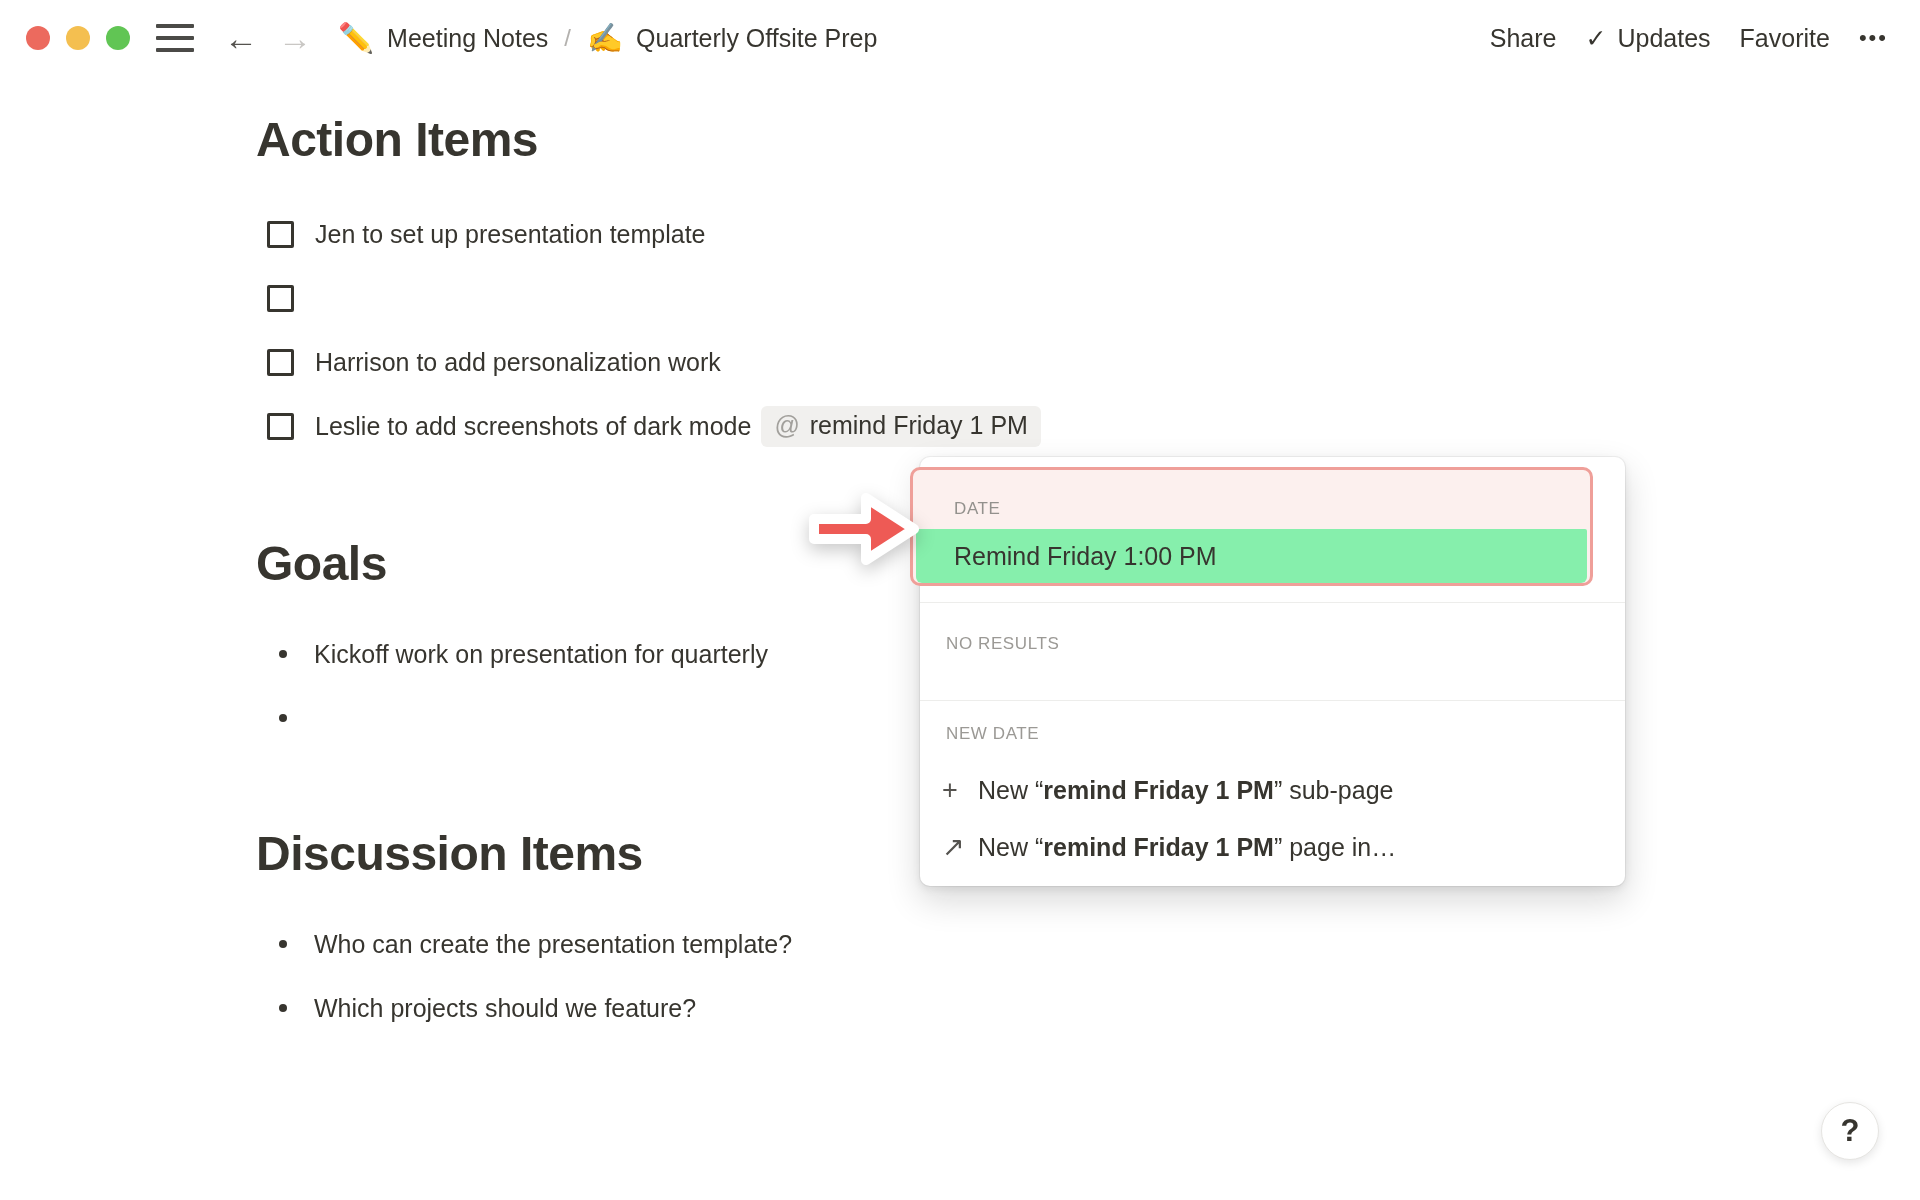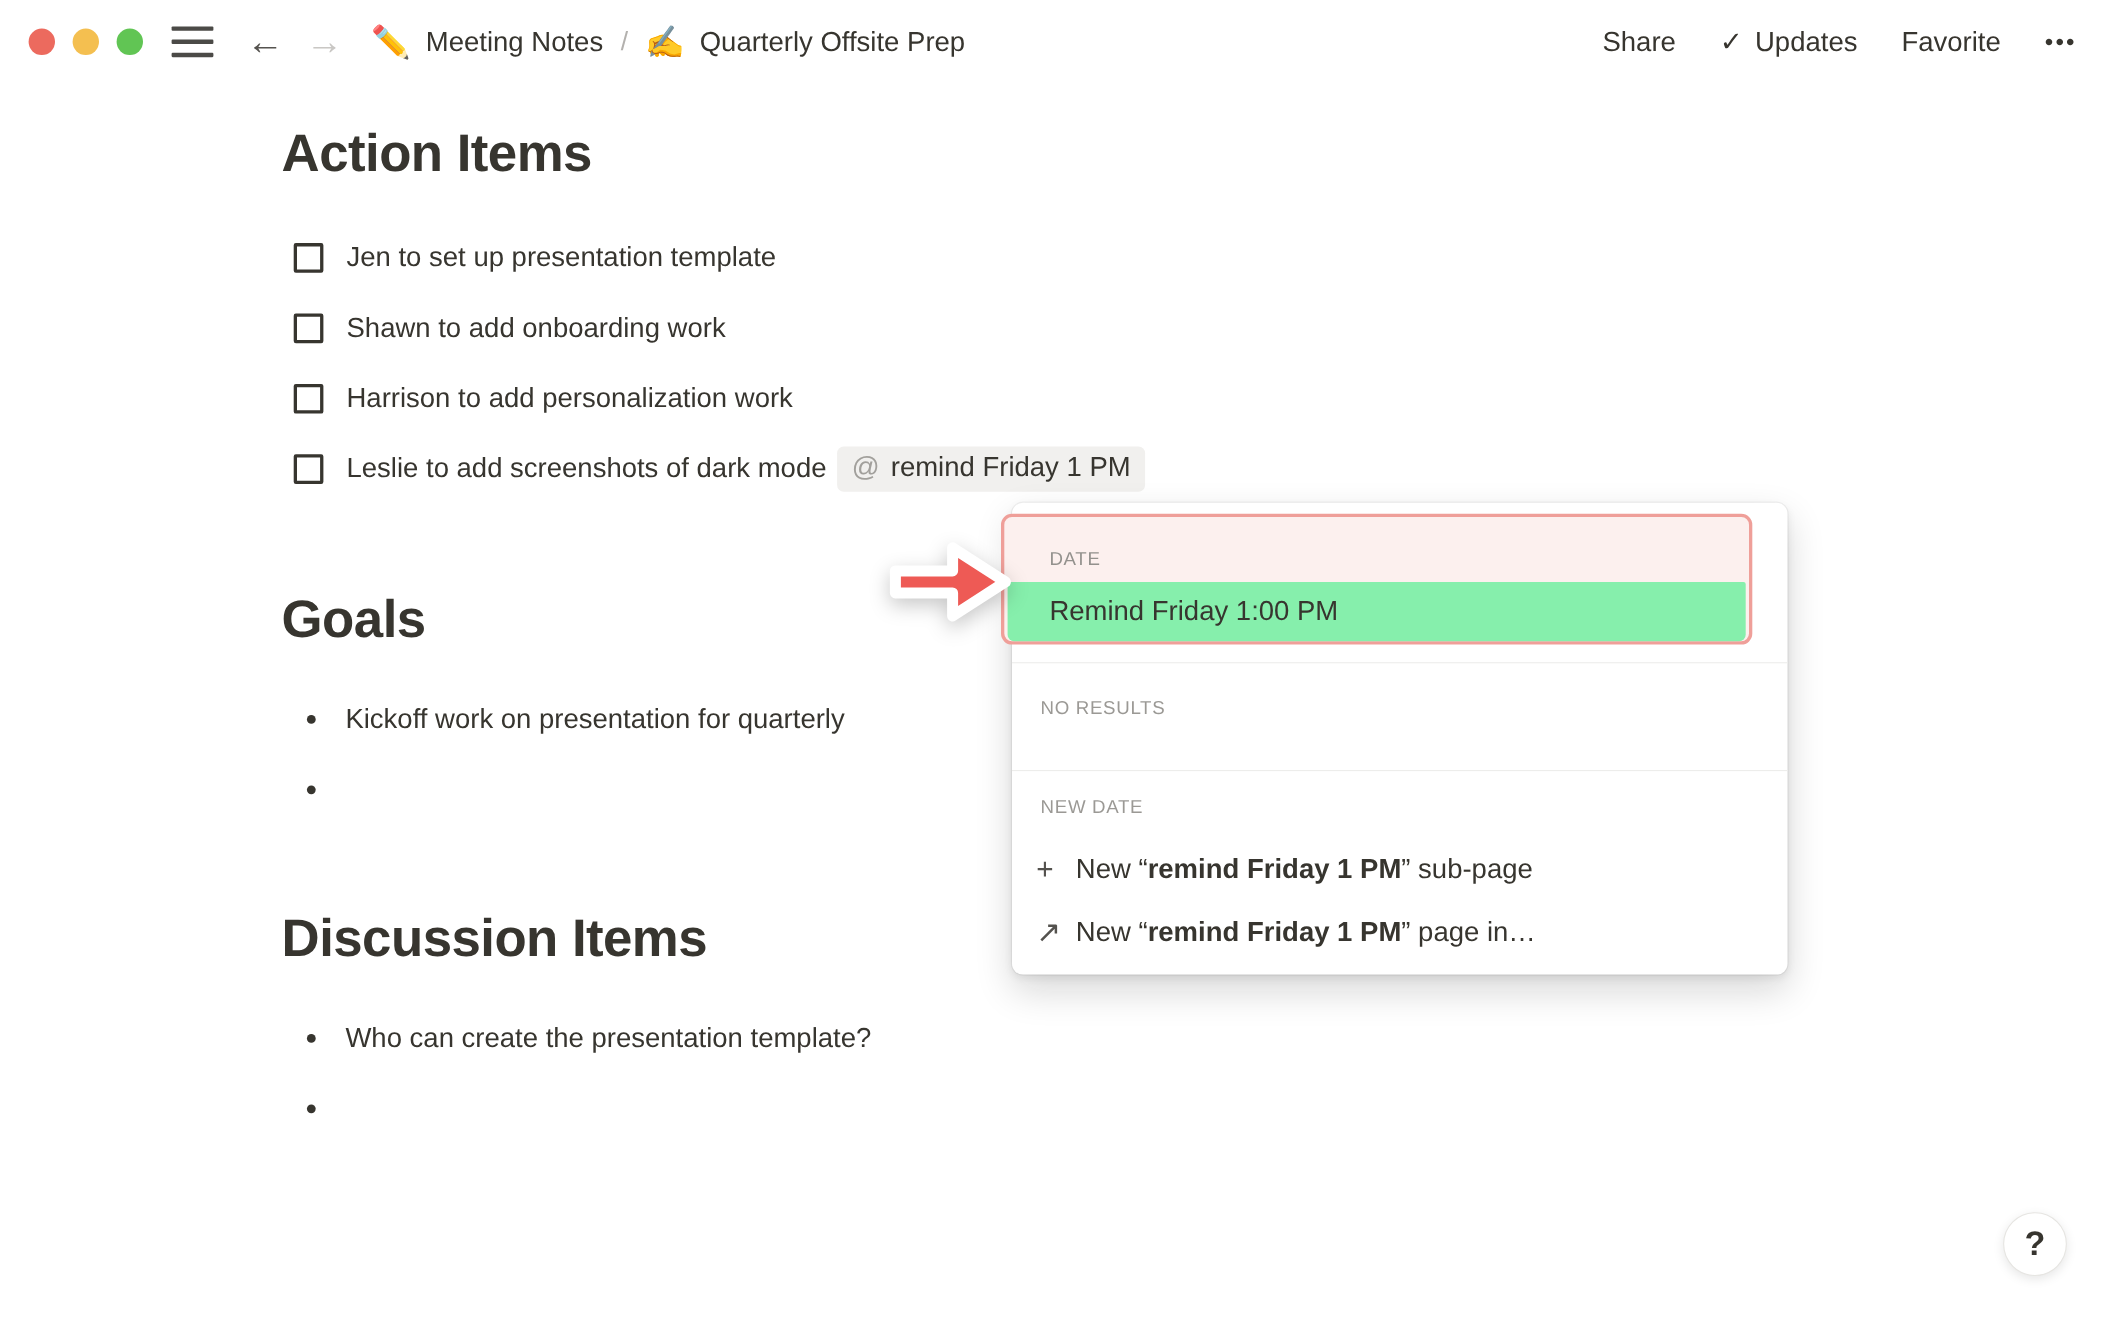--- a/index.html
+++ b/index.html
@@ -24,21 +24,21 @@
   #hamburger i { display:block; height:4px; background:#4b4a47; border-radius:1px; }
   .nav-arrow { font-size:34px; line-height:1; }
   #back-btn { margin-left:30px; color:#55534f; }
   #fwd-btn  { margin-left:20px; color:#c9c7c4; }
   .crumb { display:flex; align-items:center; }
   .crumb-emoji { font-size:29px; margin-right:13px; }
   .crumb-label { font-size:25px; color:#37352f; }
   #breadcrumb { margin-left:26px; display:flex; align-items:center; }
   .crumb-sep { margin:0 16px; font-size:24px; color:#b3b1ae; }
   #titlebar-spacer { flex:1; }
-  #topbar-actions { display:flex; align-items:center; gap:40px; }
+  #topbar-actions { display:flex; align-items:center; gap:29px; }
   .top-action { font-size:25px; color:#37352f; display:flex; align-items:center; cursor:pointer; }
   .check-glyph { font-size:25px; margin-right:11px; color:#37352f; }
   .more-dots { font-size:22px; letter-spacing:2px; color:#37352f; }
 
   
   .h2 { position:absolute; left:256px; font-size:48px; font-weight:700; letter-spacing:-0.5px; color:#37352f; white-space:nowrap; }
   .todo-row, .bullet-row {
     position:absolute; left:256px; height:56px;
     display:flex; align-items:center; white-space:nowrap; font-size:25px; color:#37352f;
   }
@@ -136,21 +136,20 @@
   </div>
 
   <div class="h2" style="top:112px;">Action Items</div>
 
   <div class="todo-row" style="top:206px;">
     <span class="todo-box"></span>
     <span>Jen to set up presentation template</span>
   </div>
   <div class="todo-row" style="top:270px;">
     <span class="todo-box"></span>
-    <span>Shawn to add onboarding work</span>
   </div>
   <div class="todo-row" style="top:334px;">
     <span class="todo-box"></span>
     <span>Harrison to add personalization work</span>
   </div>
   <div class="todo-row" style="top:398px;">
     <span class="todo-box"></span>
     <span>Leslie to add screenshots of dark mode</span>
     <span class="mention-pill">
       <span class="mention-at">@</span>
@@ -167,20 +166,21 @@
     <span class="bullet-dot"></span>
   </div>
 
   <div class="h2" style="top:826px;">Discussion Items</div>
   <div class="bullet-row" style="top:916px;">
     <span class="bullet-dot"></span>
     <span>Who can create the presentation template?</span>
   </div>
   <div class="bullet-row" style="top:980px;">
     <span class="bullet-dot"></span>
+    <span>Which projects should we feature?</span>
   </div>
 
   <div id="popup">
     <div id="annotation-box">
       <div id="annotation-date-label">DATE</div>
       <div id="date-option-row">
         <span>Remind Friday 1:00 PM</span>
       </div>
     </div>
     <div class="popup-divider" style="top:145px;"></div>

